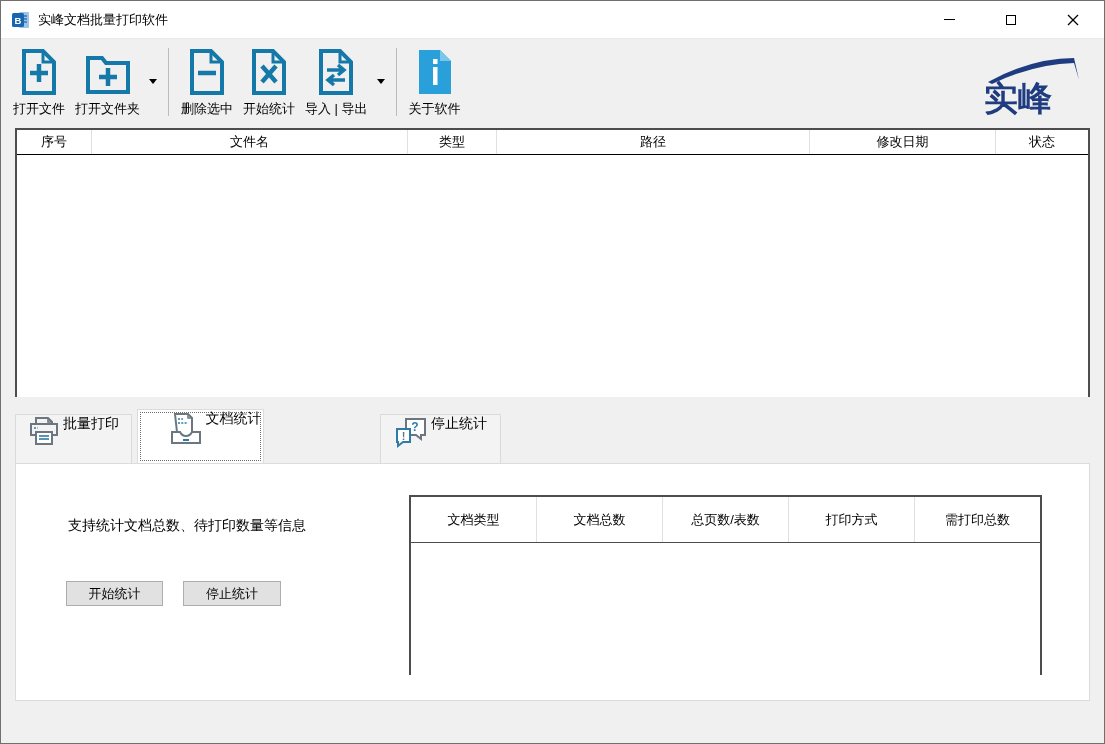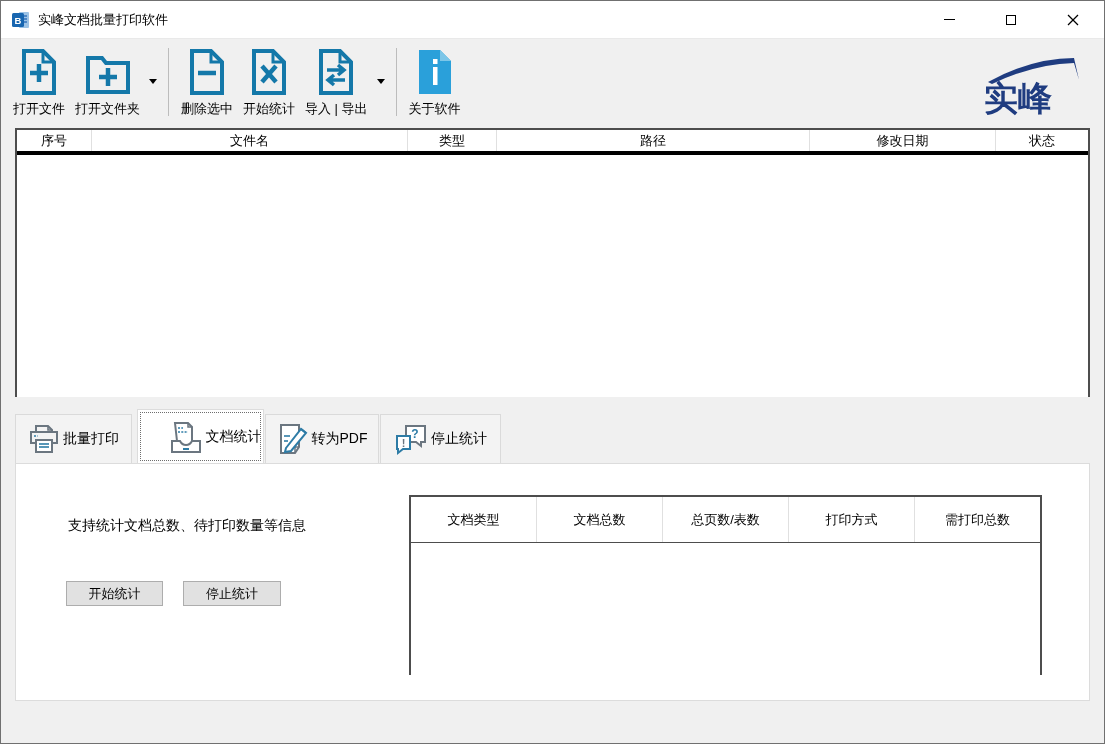--- a/index.html
+++ b/index.html
@@ -58,38 +58,38 @@
   }
   .brand {
     margin-left: auto; margin-right: 14px; margin-top: 6px;
   }
   
   .file-table {
     position: absolute; left: 14px; top: 127px; width: 1075px; height: 269px;
     background: #ffffff; border: 2px solid #4d4d4d;
   }
   .ft-header {
-    display: flex; height: 25px; border-bottom: 4px solid #000000; background: #ffffff;
+    display: flex; height: 25px; border-bottom: 1px solid #000000; background: #ffffff;
   }
   .ft-col {
     display: flex; align-items: center; justify-content: center;
     font-size: 13px; color: #000;
     border-right: 1px solid #e0e0e0;
     overflow: hidden; white-space: nowrap;
   }
   .ft-col:last-child { border-right: none; }
   .ftc0 { width: 75px; } .ftc1 { width: 316px; } .ftc2 { width: 89px; }
   .ftc3 { width: 313px; } .ftc4 { width: 186px; } .ftc5 { flex: 1; }
   .ft-body { height: 242px; background: #fff; }
   
   .tabstrip { position: absolute; left: 14px; top: 408px; width: 1075px; height: 55px; }
   .tab {
     position: absolute; top: 5px; height: 49px;
     background: #f3f3f3; border: 1px solid #dadada; border-bottom: none;
-    display: flex; align-items: center; justify-content: center; gap: 3px;
+    display: flex; align-items: flex-start; justify-content: center; gap: 3px;
     font-size: 14px; color: #000;
   }
   .tab.selected {
     top: 0; height: 55px; background: #ffffff;
     border: 1px solid #dcdcdc; z-index: 3; padding-left: 29px;
   }
   .tab.selected .focus-rect {
     position: absolute; left: 2px; top: 2px; right: 2px; bottom: 2px;
     border: 1px dotted #6e6e6e; pointer-events: none;
   }
@@ -277,31 +277,20 @@
         <path d="M8 22 L6 4 H19 L23 8 V22" fill="#fff" stroke="#6b7680" stroke-width="2"></path>
         <path d="M19 4 V8 H23" fill="none" stroke="#6b7680" stroke-width="1.5"></path>
         <line x1="9" y1="9" x2="14" y2="9" stroke="#2e7ca6" stroke-width="1.6" stroke-dasharray="2 1.3"></line>
         <line x1="9" y1="13" x2="19" y2="13" stroke="#2e7ca6" stroke-width="1.6" stroke-dasharray="2 1.3"></line>
         <path d="M3 22 H11 Q13 26 17 26 Q21 26 23 22 H31 V33 H3 Z" fill="#fff" stroke="#6b7680" stroke-width="2"></path>
         <line x1="14" y1="30" x2="20" y2="30" stroke="#2e7ca6" stroke-width="2"></line>
       </svg>
       <span class="tab-label">文档统计</span>
     </div>
 
-    <div class="tab" style="left:250px; width:114px;">
-      <svg width="32" height="34" viewBox="0 0 32 34">
-        <path d="M4 3 H22 V25 L18 31 H4 Z" fill="#fff" stroke="#6b7680" stroke-width="2"></path>
-        <path d="M22 25 H18 V31" fill="none" stroke="#6b7680" stroke-width="1.5"></path>
-        <line x1="7" y1="14" x2="13" y2="14" stroke="#2e7ca6" stroke-width="1.6"></line>
-        <line x1="7" y1="19" x2="11" y2="19" stroke="#2e7ca6" stroke-width="1.6"></line>
-        <path d="M9 26 L24 7 L29 11 L14 29 L8 30 Z" fill="#fff" stroke="#2e7ca6" stroke-width="2"></path>
-        <line x1="24" y1="7" x2="29" y2="11" stroke="#2e7ca6" stroke-width="2"></line>
-      </svg>
-      <span class="tab-label">转为PDF</span>
-    </div>
 
     <div class="tab" style="left:365px; width:121px;">
       <svg width="34" height="34" viewBox="0 0 34 34">
         <path d="M12 4 H31 V20 H27 V24 L22 20 H12 Z" fill="#fff" stroke="#6b7680" stroke-width="2"></path>
         <text x="21" y="16" font-size="12" fill="#2e7ca6" text-anchor="middle" font-family="Liberation Sans, sans-serif" font-weight="bold">?</text>
         <path d="M3 14 H16 V27 H9 L4 31 V27 H3 Z" fill="#fff" stroke="#2e7ca6" stroke-width="2"></path>
         <text x="9.5" y="25" font-size="11" fill="#6b7680" text-anchor="middle" font-family="Liberation Sans, sans-serif" font-weight="bold">!</text>
       </svg>
       <span class="tab-label">停止统计</span>
     </div>

